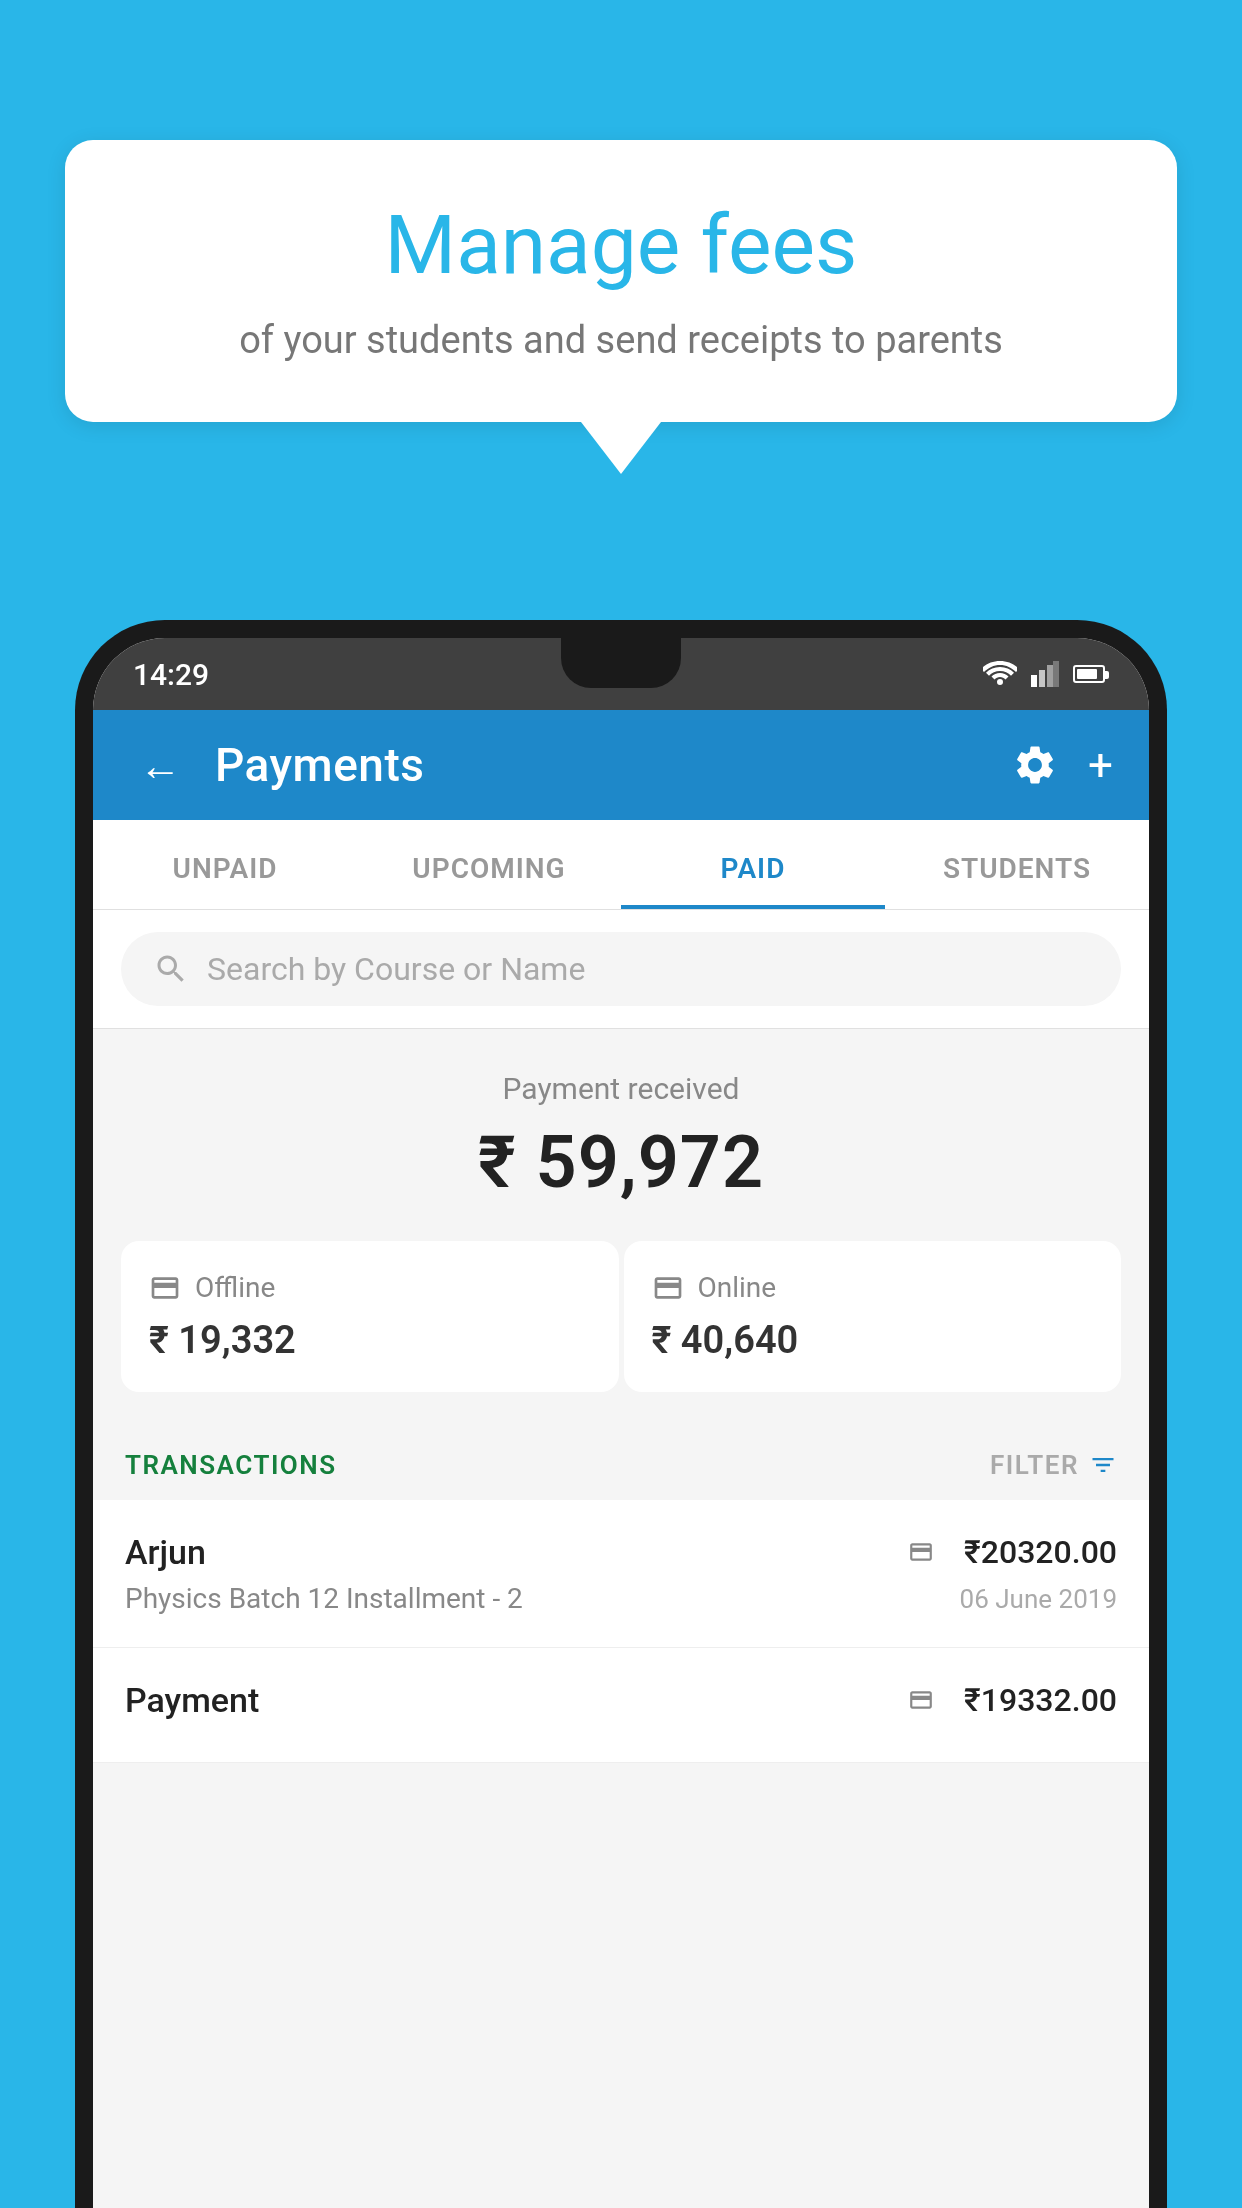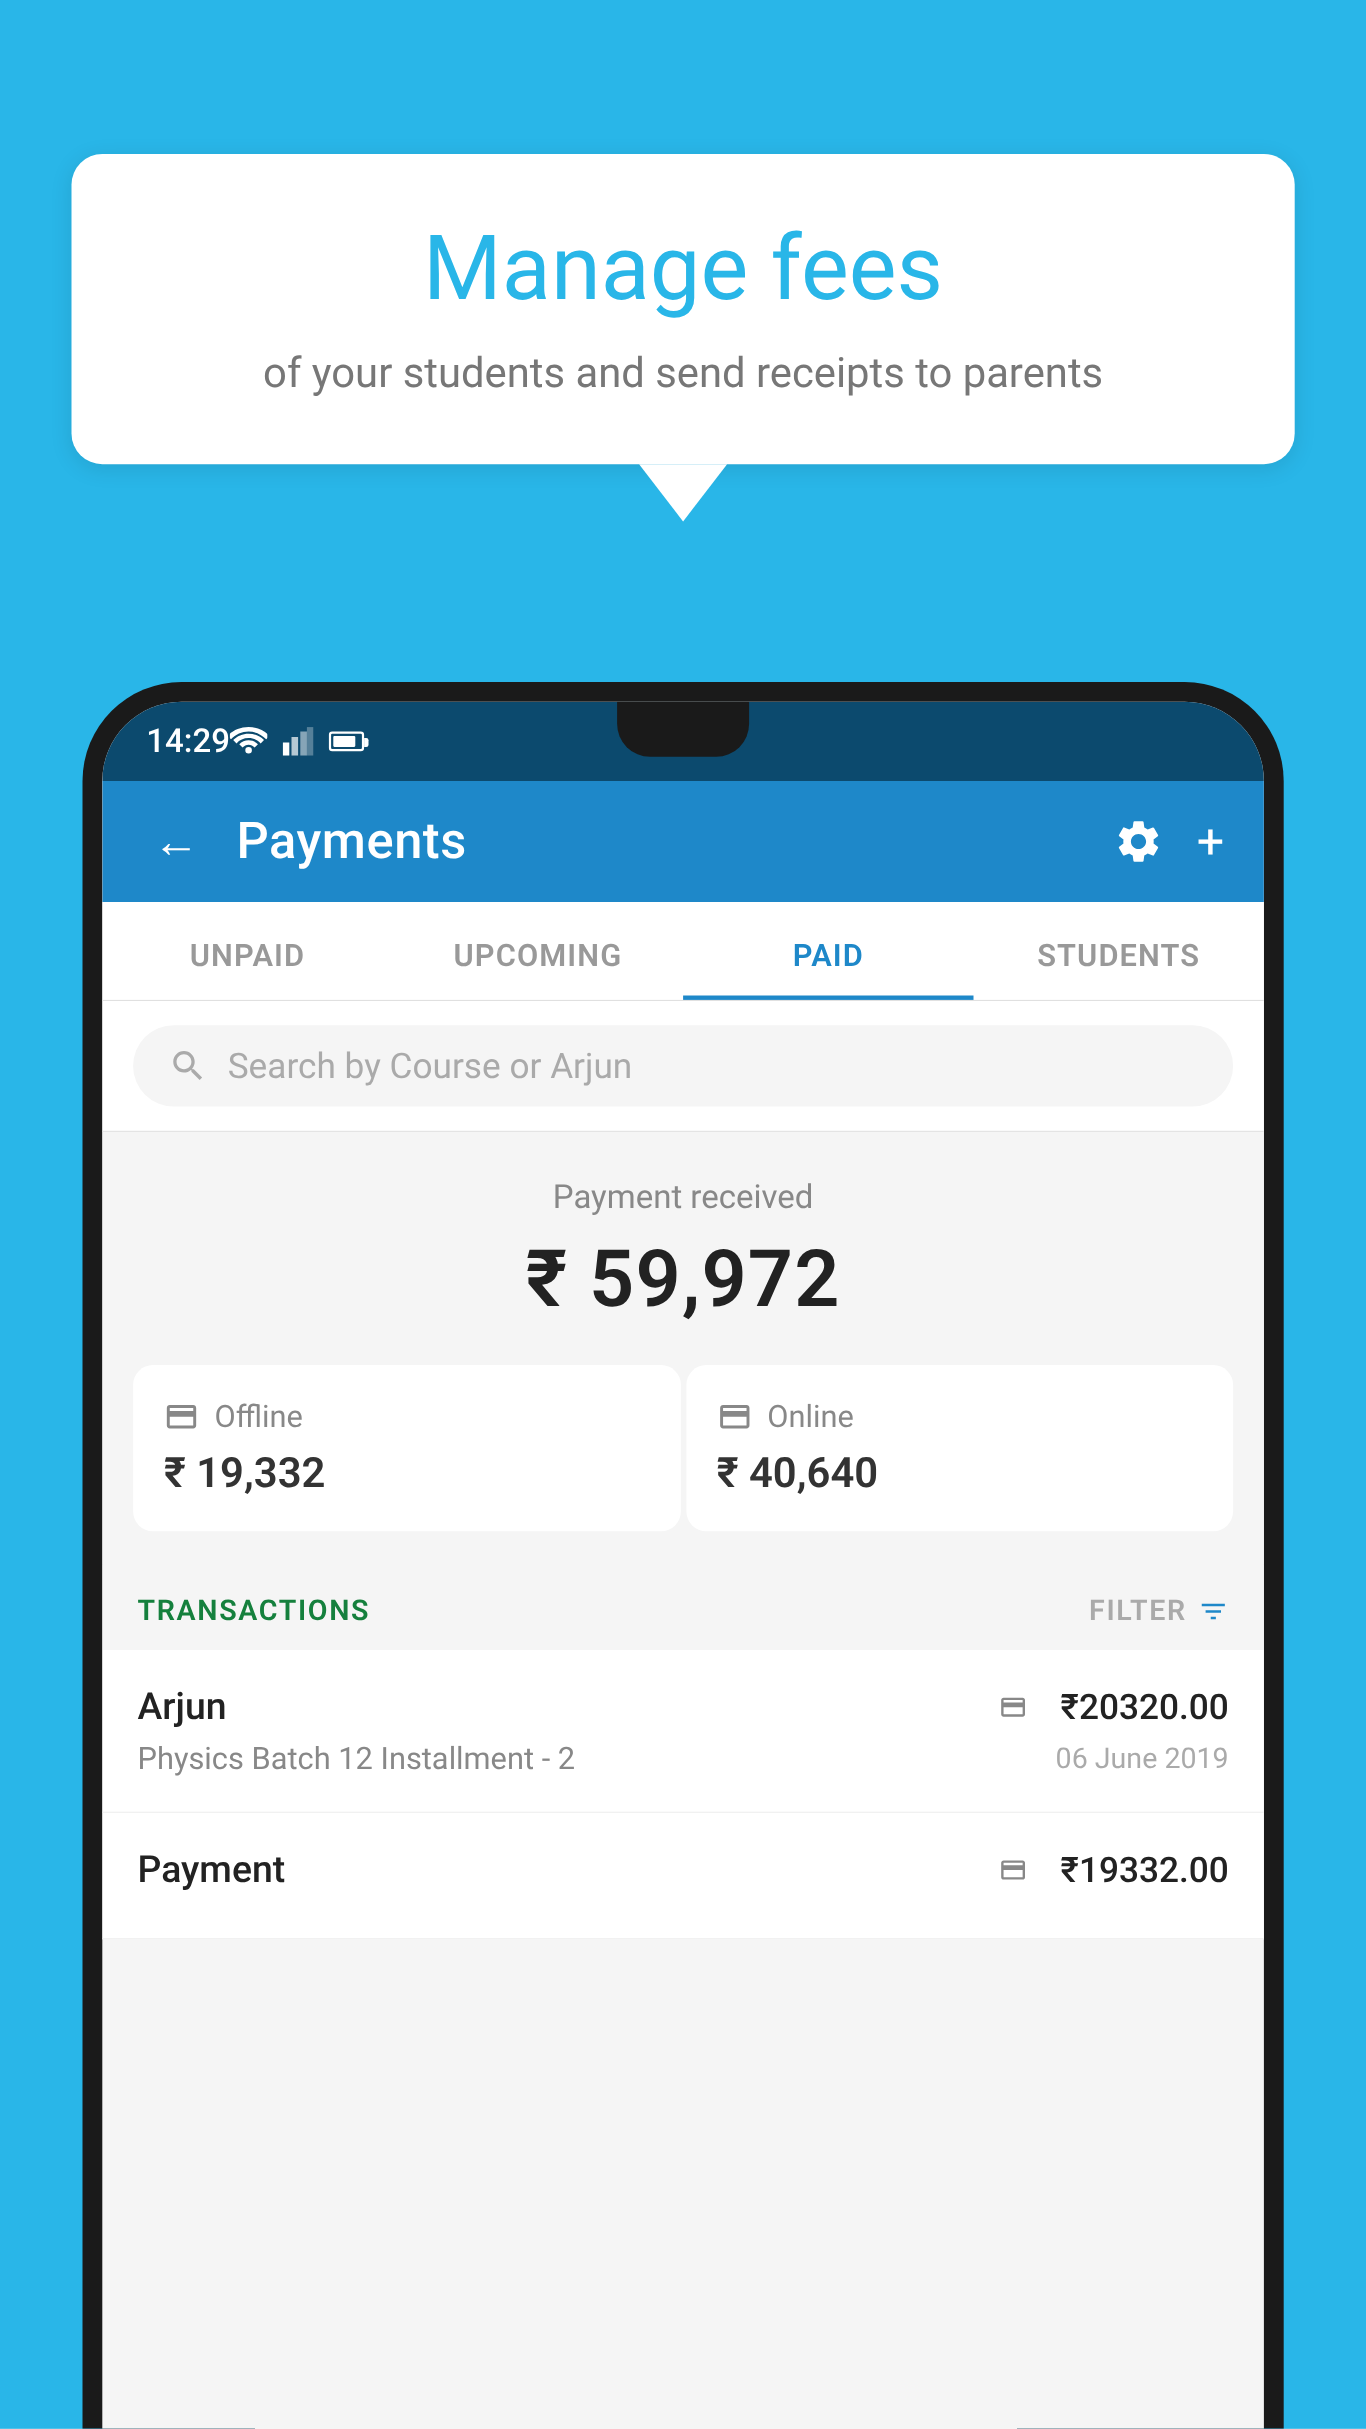--- a/index.html
+++ b/index.html
@@ -78,24 +78,25 @@
     .phone-inner {
       background: #f5f5f5;
       border-radius: 72px 72px 0 0;
       overflow: hidden;
       height: 100%;
       position: relative;
     }
 
     
     .status-bar {
-      background: #0c4a6e;
+      background: #404040;
       height: 72px;
       display: flex;
       align-items: center;
+      justify-content: space-between;
       padding: 0 40px;
       position: relative;
     }
 
     .status-time {
       color: white;
       font-size: 30px;
       font-weight: 500;
     }
 
@@ -426,21 +427,21 @@
         <div class="tab-item">
           <span>STUDENTS</span>
         </div>
       </div>
 
       <div class="search-container">
         <div class="search-box">
           <svg width="36" height="36" viewBox="0 0 24 24" fill="#aaa">
             <path d="M15.5 14h-.79l-.28-.27C15.41 12.59 16 11.11 16 9.5 16 5.91 13.09 3 9.5 3S3 5.91 3 9.5 5.91 16 9.5 16c1.61 0 3.09-.59 4.23-1.57l.27.28v.79l5 4.99L20.49 19l-4.99-5zm-6 0C7.01 14 5 11.99 5 9.5S7.01 5 9.5 5 14 7.01 14 9.5 11.99 14 9.5 14z"></path>
           </svg>
-          <span class="search-placeholder">Search by Course or Arjun</span>
+          <span class="search-placeholder">Search by Course or Name</span>
         </div>
       </div>
 
       <div class="payment-summary">
         <div class="payment-label">Payment received</div>
         <div class="payment-amount">₹ 59,972</div>
       </div>
 
       <div class="payment-cards">
         <div class="payment-card">

